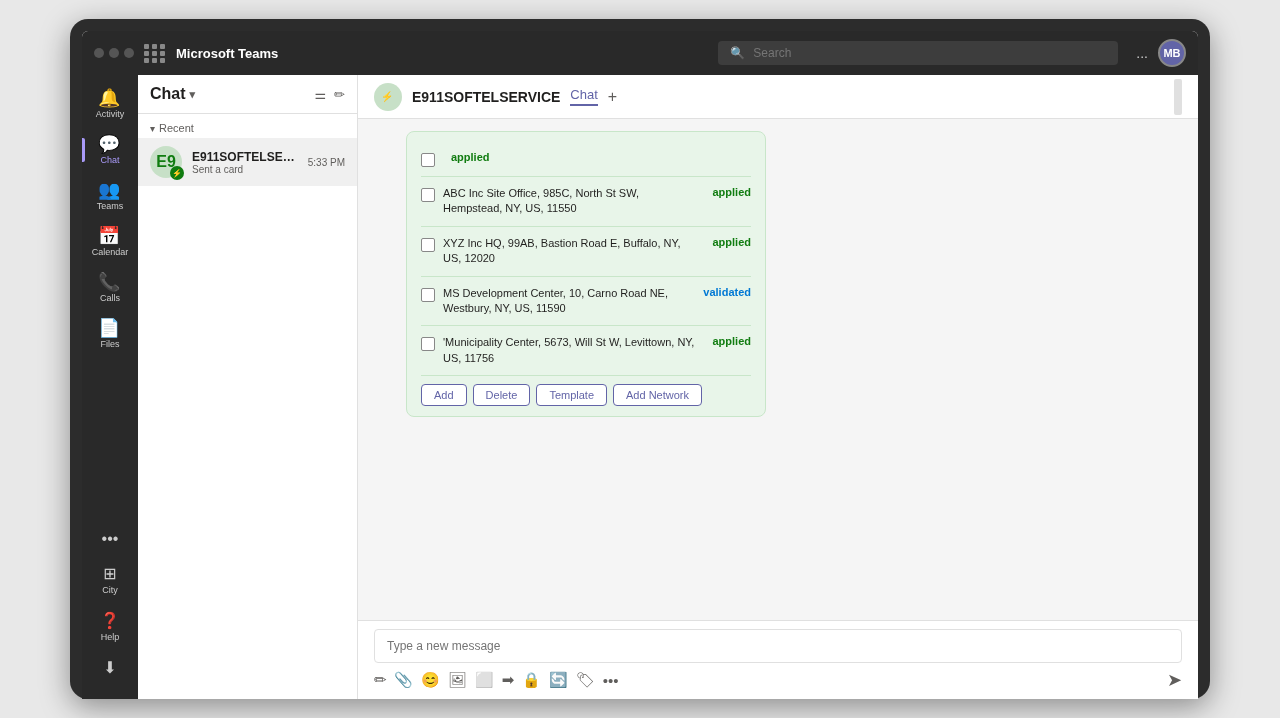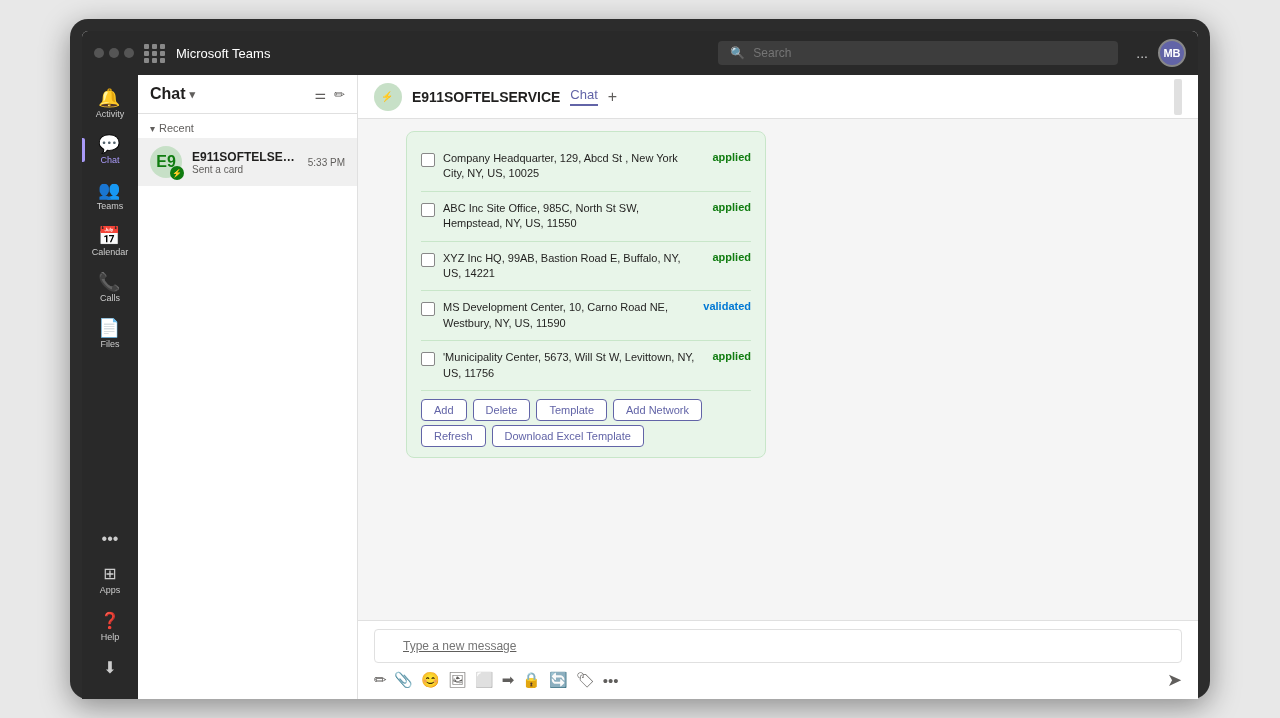--- a/index.html
+++ b/index.html
@@ -43,21 +43,21 @@
     .title-bar-grid {
       display: grid;
       grid-template-columns: 12px 12px 20px 1fr auto auto;
       gap: 6px;
       width: 100%;
       align-items: center;
     }
     .app-title {
       color: #fff;
       font-size: 13px;
-      font-weight: 400;
+      font-weight: 700;
       padding-left: 4px;
     }
     .search-bar {
       flex: 1;
       max-width: 420px;
       background: #3d3d3d;
       border: none;
       border-radius: 4px;
       padding: 5px 12px;
       color: #ccc;
@@ -334,27 +334,26 @@
     .message-input-area {
       background: #fff;
       border-top: 1px solid #e0e0e0;
       padding: 8px 16px;
       flex-shrink: 0;
     }
     .message-input {
       width: 100%;
       border: 1px solid #e0e0e0;
       border-radius: 4px;
-      padding: 8px 28px;
+      padding: 8px 12px;
       font-size: 12px;
       color: #605e5c;
       outline: none;
       resize: none;
       height: 34px;
-      text-decoration: underline;
     }
     .message-toolbar {
       display: flex;
       align-items: center;
       padding: 6px 0 0;
       gap: 8px;
     }
     .msg-tool-icon {
       font-size: 15px;
       color: #605e5c;
@@ -434,21 +433,21 @@
         <div class="sidebar-item">
           <span class="icon-wrap">📄</span>
           <span class="item-label">Files</span>
         </div>
         <div class="sidebar-bottom">
           <div class="sidebar-item">
             <span style="font-size:16px;color:#ccc;">•••</span>
           </div>
           <div class="sidebar-item">
             <span style="font-size:16px;">⊞</span>
-            <span class="item-label">Apps</span>
+            <span class="item-label">City</span>
           </div>
           <div class="sidebar-item">
             <span style="font-size:16px;">❓</span>
             <span class="item-label">Help</span>
           </div>
           <div class="sidebar-item">
             <span style="font-size:16px;">⬇</span>
           </div>
         </div>
       </div>
@@ -494,53 +493,48 @@
             <div style="width:8px;height:36px;background:#e0e0e0;border-radius:2px;cursor:ew-resize;"></div>
           </div>
         </div>
 
         <div class="messages-area">
 
           <div class="card-container">
 
             <div class="card-location-row">
               <div class="card-checkbox"></div>
-              <span class="card-location-text">Company Headquarter, 129, Abcd St , New York City, NY, US, 10025</span>
               <span class="card-status applied">applied</span>
             </div>
             <div class="card-location-row">
               <div class="card-checkbox"></div>
               <span class="card-location-text">ABC Inc Site Office, 985C, North St SW, Hempstead, NY, US, 11550</span>
               <span class="card-status applied">applied</span>
             </div>
             <div class="card-location-row">
               <div class="card-checkbox"></div>
-              <span class="card-location-text">XYZ Inc HQ, 99AB, Bastion Road E, Buffalo, NY, US, 14221</span>
+              <span class="card-location-text">XYZ Inc HQ, 99AB, Bastion Road E, Buffalo, NY, US, 12020</span>
               <span class="card-status applied">applied</span>
             </div>
             <div class="card-location-row">
               <div class="card-checkbox"></div>
               <span class="card-location-text">MS Development Center, 10, Carno Road NE, Westbury, NY, US, 11590</span>
               <span class="card-status validated">validated</span>
             </div>
             <div class="card-location-row">
               <div class="card-checkbox"></div>
               <span class="card-location-text">'Municipality Center, 5673, Will St W, Levittown, NY, US, 11756</span>
               <span class="card-status applied">applied</span>
             </div>
 
             <div class="card-buttons">
               <button class="card-btn">Add</button>
               <button class="card-btn">Delete</button>
               <button class="card-btn">Template</button>
               <button class="card-btn">Add Network</button>
-            </div>
-            <div class="card-buttons" style="padding-top:4px;">
-              <button class="card-btn">Refresh</button>
-              <button class="card-btn">Download Excel Template</button>
             </div>
           </div>
         </div>
 
         <div class="message-input-area">
           <input type="text" class="message-input" placeholder="Type a new message" style="">
           <div class="message-toolbar">
             <span class="msg-tool-icon">✏</span>
             <span class="msg-tool-icon">📎</span>
             <span class="msg-tool-icon">😊</span>

